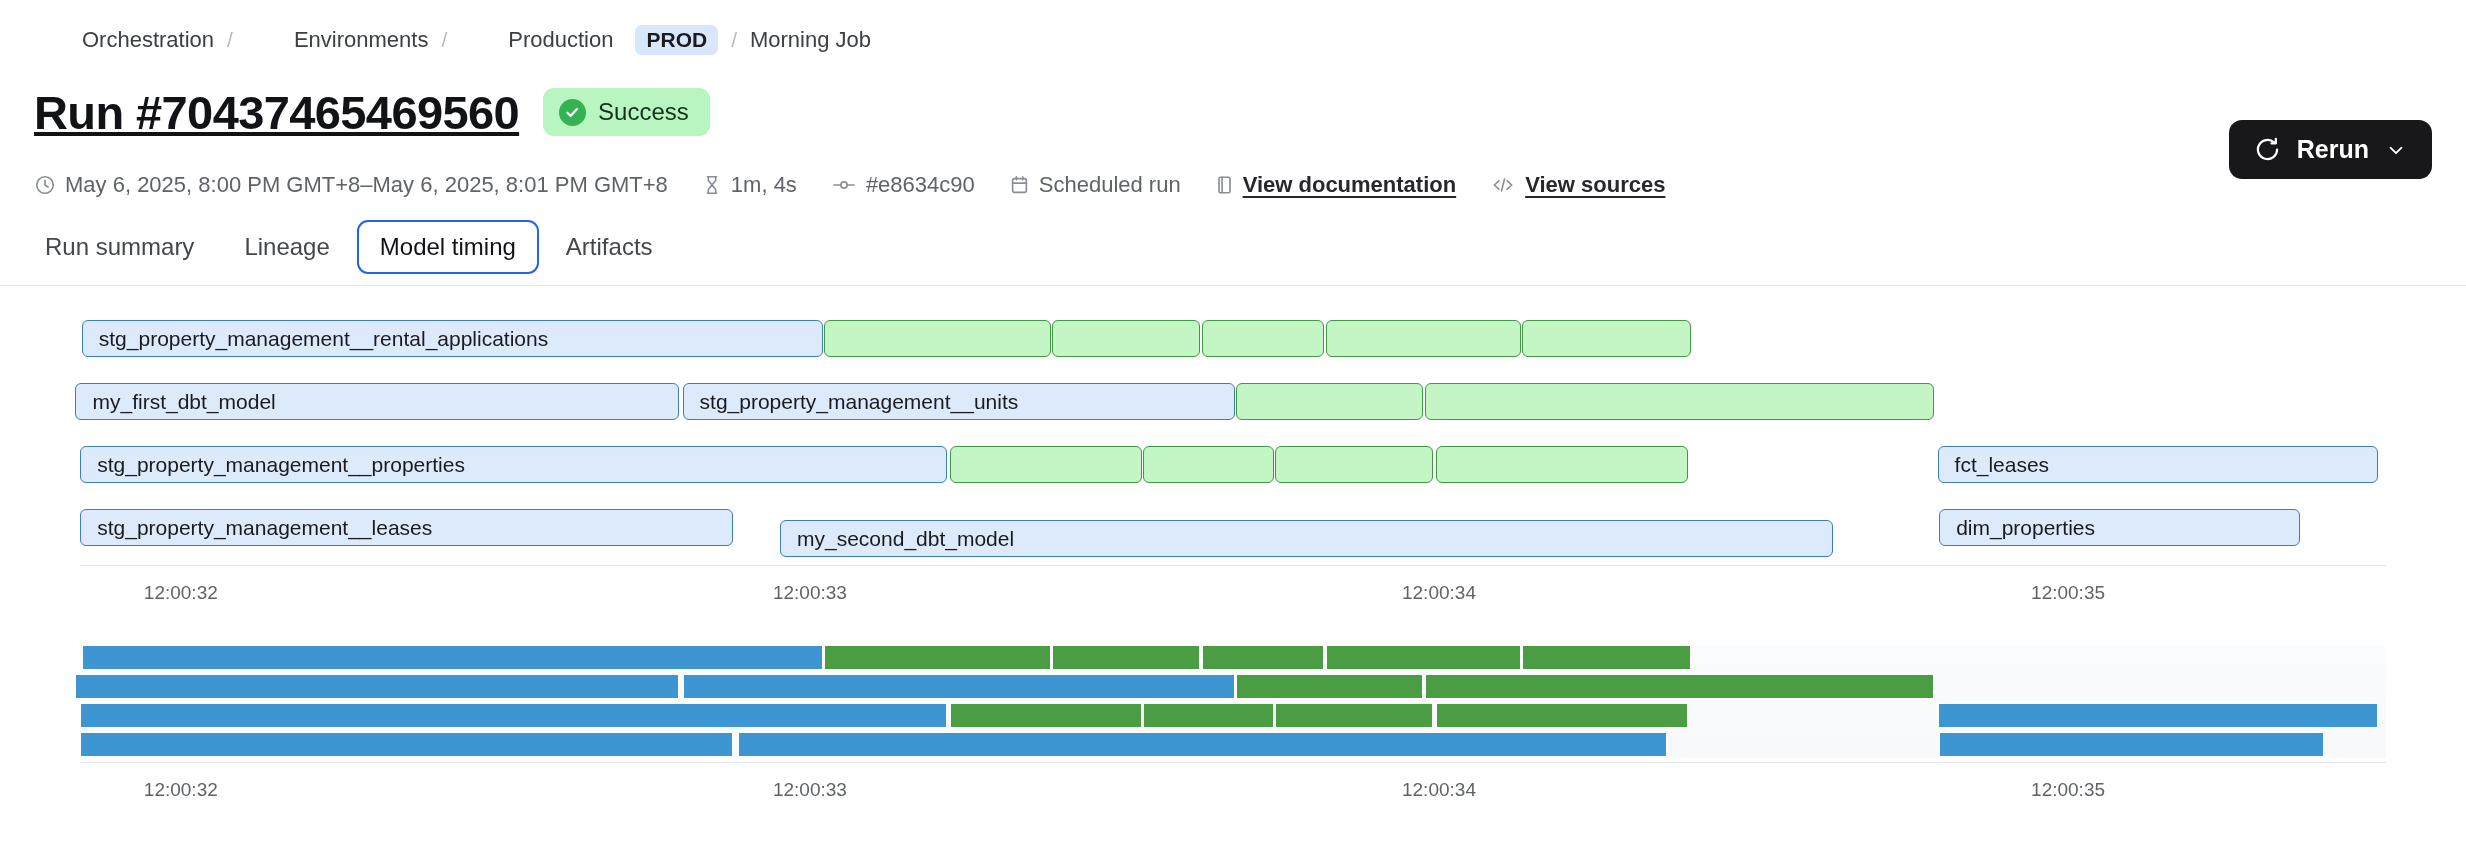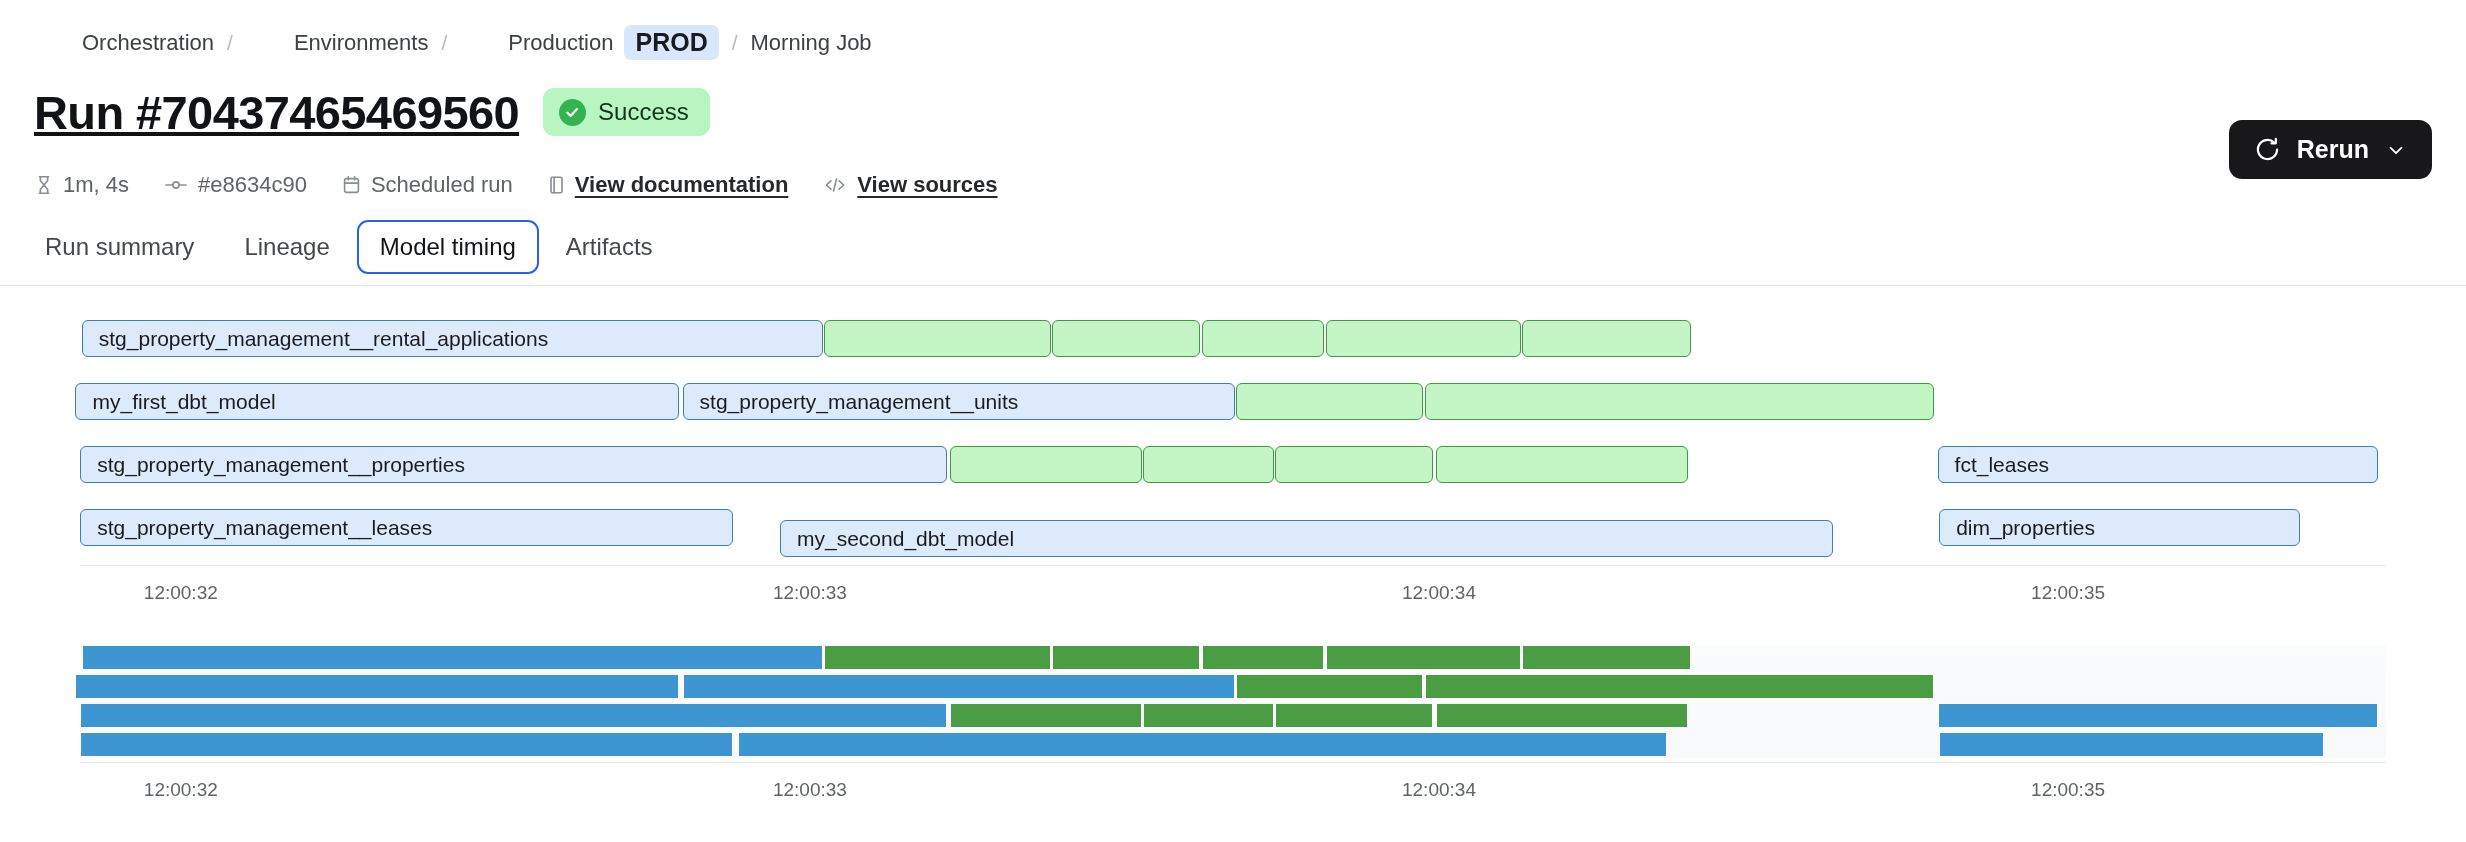--- a/index.html
+++ b/index.html
@@ -19,22 +19,22 @@
     position: absolute; left: 34px; top: 25px;
     display: flex; align-items: center; gap: 0;
     font-size: 22px; color: #3c4043;
   }
   .crumb { white-space: nowrap; }
   .crumb-link { color: #3c4043; margin-left: 48px; }
   .crumb-sep { color: #b6bbc2; margin: 0 13px; font-size: 21px; }
   .crumb-badge {
     background: #d9e7fd; color: #1b1b1f;
     border-radius: 7px; padding: 3px 11px;
-    font-size: 25px; font-weight: 600;
-    margin-left: 11px;
+    font-size: 21px; font-weight: 600;
+    margin-left: 22px;
   }
 
   
   .title-row {
     position: absolute; left: 34px; top: 88px;
     display: flex; align-items: center; gap: 24px;
   }
   .page-title {
     font-size: 47px; font-weight: 700; letter-spacing: -0.6px;
     line-height: 1; color: #111317; text-decoration: underline;
@@ -170,20 +170,29 @@
     <span>Rerun</span>
     <span class="ico">
       <svg width="22" height="22" viewBox="0 0 24 24" fill="none" stroke="#ffffff" stroke-width="2" stroke-linecap="round" stroke-linejoin="round">
           <path d="M6 9.5l6 6 6-6"></path>
         </svg>
     </span>
   </div>
 
   <div class="meta-row">
 
+    <div class="meta-item">
+      <span class="ico">
+        <svg width="22" height="22" viewBox="0 0 24 24" fill="none" stroke="#8a8f96" stroke-width="1.8">
+            <circle cx="12" cy="12" r="9"></circle>
+            <path d="M12 6.8V12l3.4 2.2" stroke-linecap="round"></path>
+          </svg>
+      </span>
+      <span>May 6, 2025, 8:00 PM GMT+8–May 6, 2025, 8:01 PM GMT+8</span>
+    </div>
 
     <div class="meta-item">
       <span class="ico">
         <svg width="20" height="22" viewBox="0 0 20 24" fill="none" stroke="#8a8f96" stroke-width="1.8" stroke-linecap="round" stroke-linejoin="round">
             <path d="M5 3h10M5 21h10M6 3v4l4 5 4-5V3M6 21v-4l4-5 4 5v4"></path>
           </svg>
       </span>
       <span>1m, 4s</span>
     </div>
 

